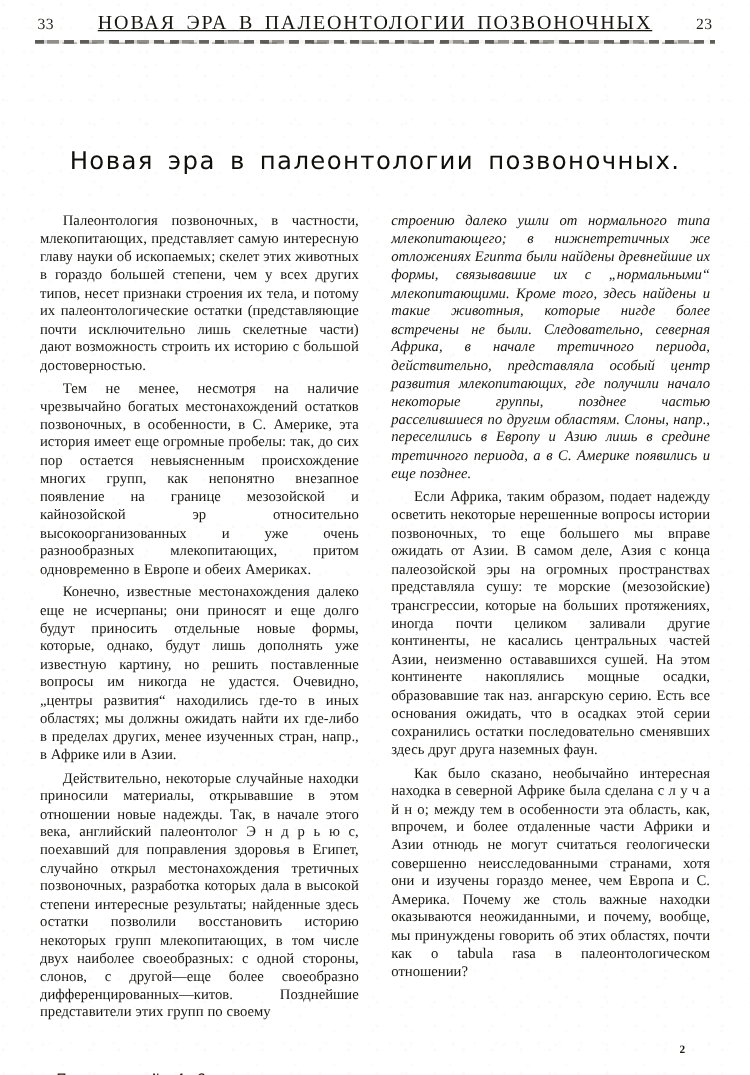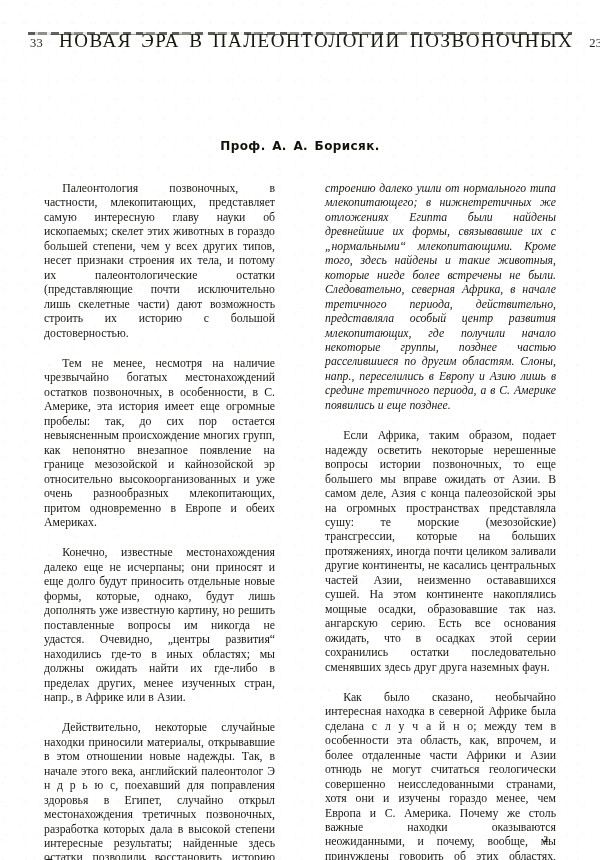--- a/index.html
+++ b/index.html
@@ -15,38 +15,38 @@
     overflow: hidden;
     font-family: "Liberation Serif", "DejaVu Serif", serif;
     color: #16150f;
   }
 
   
   .running-head {
     position: absolute;
     left: 30px;
     right: 30px;
-    top: 30px;
+    top: 10px;
     height: 16px;
     display: flex;
     align-items: baseline;
     justify-content: space-between;
-    gap: 16px;
   }
   .folio {
     font-size: 12.5px;
     letter-spacing: 0.3px;
     color: #201f18;
   }
   .head-title {
-    font-size: 19px;
+    font-size: 16px;
     letter-spacing: 1.5px;
     word-spacing: 3px;
     color: #17160f;
     white-space: nowrap;
+    text-decoration: underline;
   }
 
   .head-rule {
     position: absolute;
     left: 28px;
     right: 28px;
     top: 32px;
     height: 3px;
     background:
       repeating-linear-gradient(90deg,
@@ -107,21 +107,21 @@
     left: 28px;
     top: 166px;
     width: 544px;
     display: flex;
     gap: 18px;
   }
   .col {
     width: 263px;
   }
   .col p {
-    margin: 16px;
+    margin: 4px;
     font-size: 11.75px;
     line-height: 14.45px;
     text-align: justify;
     text-indent: 1.55em;
     color: #181711;
     hyphens: manual;
     word-spacing: 0.2px;
   }
   .col p.cont {
     text-indent: 0;
@@ -168,21 +168,21 @@
 <div class="page">
 
   <div class="running-head">
     <span class="folio">33</span>
     <span class="head-title">НОВАЯ ЭРА В ПАЛЕОНТОЛОГИИ ПОЗВОНОЧНЫХ</span>
     <span class="folio">23</span>
   </div>
 
   <div class="head-rule"></div>
 
-  <div class="byline">Проф. А. А. Борисяк.</div>
+  <h1 class="article-title">Новая эра в палеонтологии позвоночных.</h1>
 
   <div class="columns">
 
     <div class="col">
       <p>Палеонтология позвоночных, в частности, млекопитающих, представляет самую интересную главу науки об ископаемых; скелет этих животных в гораздо большей степени, чем у всех других типов, несет признаки строения их тела, и потому их палеонтологические остатки (представляющие почти исключительно лишь скелетные части) дают возможность строить их историю с большой достоверностью.</p>
       <p>Тем не менее, несмотря на наличие чрезвычайно богатых местонахождений остатков позвоночных, в особенности, в С. Америке, эта история имеет еще огромные пробелы: так, до сих пор остается невыясненным происхождение многих групп, как непонятно внезапное появление на границе мезозойской и кайнозойской эр относительно высокоорганизованных и уже очень разнообразных млекопитающих, притом одновременно в Европе и обеих Америках.</p>
       <p>Конечно, известные местонахождения далеко еще не исчерпаны; они приносят и еще долго будут приносить отдельные новые формы, которые, однако, будут лишь дополнять уже известную картину, но решить поставленные вопросы им никогда не удастся. Очевидно, „центры развития“ находились где-то в иных областях; мы должны ожидать найти их где-либо в пределах других, менее изученных стран, напр., в Африке или в Азии.</p>
       <p>Действительно, некоторые случайные находки приносили материалы, открывавшие в этом отношении новые надежды. Так, в начале этого века, английский палеонтолог Э н д р ь ю с, поехавший для поправления здоровья в Египет, случайно открыл местонахождения третичных позвоночных, разработка которых дала в высокой степени интересные результаты; найденные здесь остатки позволили восстановить историю некоторых групп млекопитающих, в том числе двух наиболее своеобразных: с одной стороны, слонов, с другой—еще более своеобразно дифференцированных—китов. Позднейшие представители этих групп по своему</p>
     </div>
 

